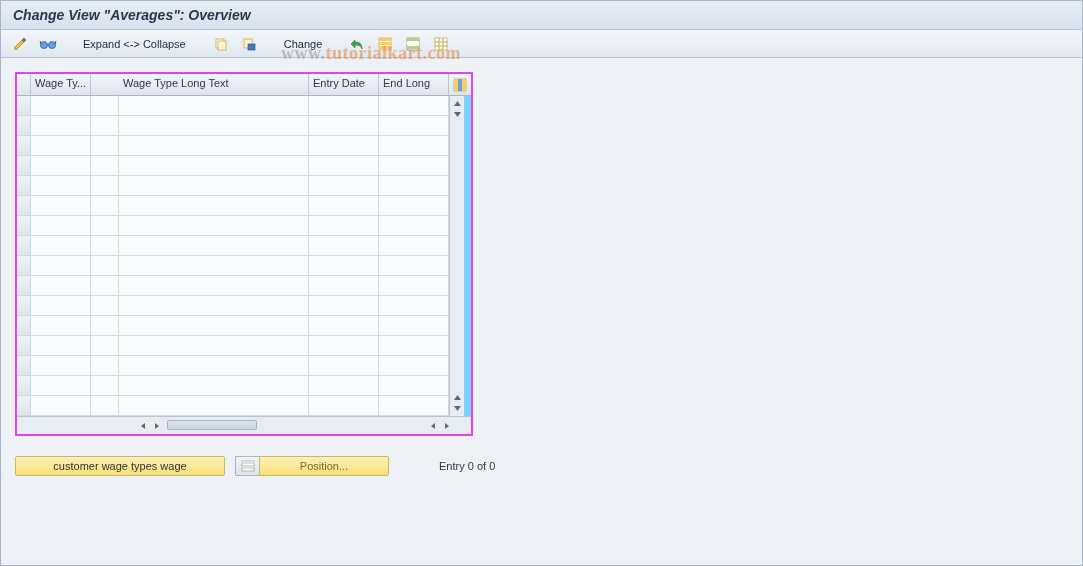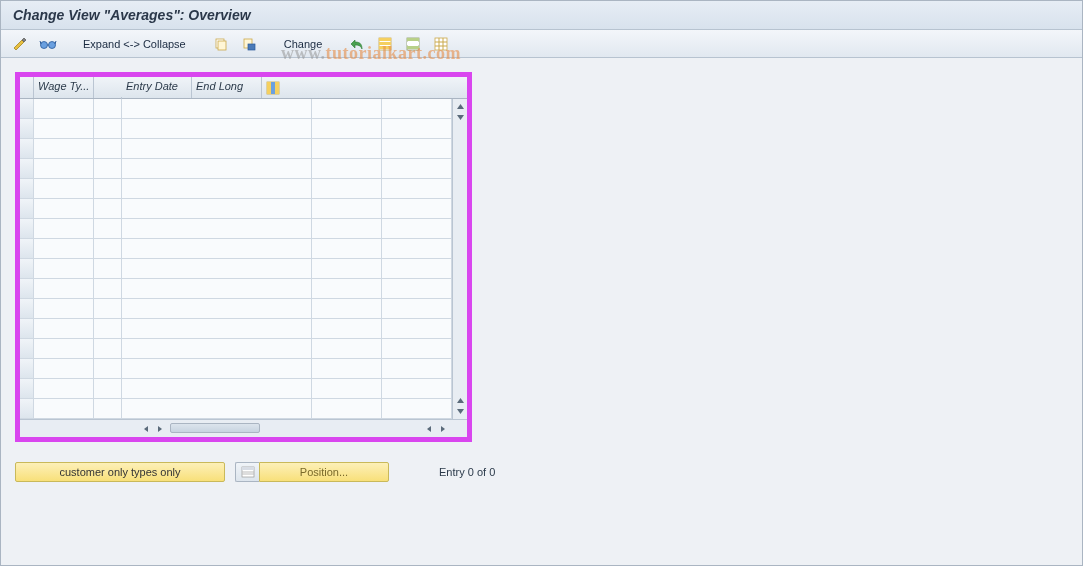--- a/index.html
+++ b/index.html
@@ -62,24 +62,23 @@
       font-size: 18px;
       font-weight: bold;
       color: rgba(230, 140, 70, 0.6);
       pointer-events: none;
       font-family: Georgia, serif;
       letter-spacing: 0.5px;
     }
     .watermark .grey { color: rgba(150,150,150,0.55); margin-top: 19px; }
     .grid-wrap {
       display: inline-block;
-      border: 5px solid #d946ef;
+      border: 2px solid #d946ef;
       background: #7dd3fc;
       position: relative;
-      font-style: italic;
     }
     .grid-head {
       display: flex;
       background: linear-gradient(#f0f4f8, #dde5ed);
       border-bottom: 1px solid #aab5c2;
       height: 22px;
     }
     .gh-cell {
       border-right: 1px solid #bac5d2;
       padding: 3px 4px;
@@ -276,20 +275,21 @@
   <div class="watermark">
     <span class="grey">www.</span><span>tutorialkart.com</span>
   </div>
 
   <div class="content">
     <div class="grid-wrap">
       <div class="grid-head">
         <div class="gh-cell gh-selector"></div>
         <div class="gh-cell gh-wt">Wage Ty...</div>
         <div class="gh-cell gh-inf">Inf...</div>
+        <div class="gh-cell gh-long">Wage Type Long Text</div>
         <div class="gh-cell gh-start">Entry Date</div>
         <div class="gh-cell gh-end">End Long</div>
         <div class="gh-cell gh-conf">
           <svg width="14" height="14" viewBox="0 0 14 14">
               <rect x="1" y="1" width="12" height="12" fill="#fff" stroke="#c8a840" stroke-width="0.8"></rect>
               <rect x="1" y="1" width="4" height="12" fill="#f5d060"></rect>
               <rect x="5" y="1" width="4" height="12" fill="#6aa0e0"></rect>
               <rect x="9" y="1" width="4" height="12" fill="#f5d060"></rect>
             </svg>
         </div>
@@ -472,21 +472,21 @@
           <div class="hs-btn">
               <svg width="8" height="8" viewBox="0 0 8 8">
                 <path d="M2 1 L6 4 L2 7 Z" fill="#5a6a7a"></path>
               </svg>
             </div>
         </div>
       </div>
     </div>
 
     <div class="bottom-bar">
-      <button class="btn-yellow">customer only types only</button>
+      <button class="btn-yellow">customer wage types wage</button>
       <div class="btn-pos-wrap">
         <div class="btn-pos-icon">
           <svg width="14" height="12" viewBox="0 0 14 12">
               <rect x="1" y="1" width="12" height="10" fill="#fff" stroke="#999" stroke-width="0.7"></rect>
               <rect x="1" y="1" width="12" height="3" fill="#d8dde5"></rect>
               <line x1="1" y1="6" x2="13" y2="6" stroke="#bbb"></line>
               <line x1="1" y1="8" x2="13" y2="8" stroke="#bbb"></line>
             </svg>
         </div>
         <button class="btn-pos">Position...</button>

